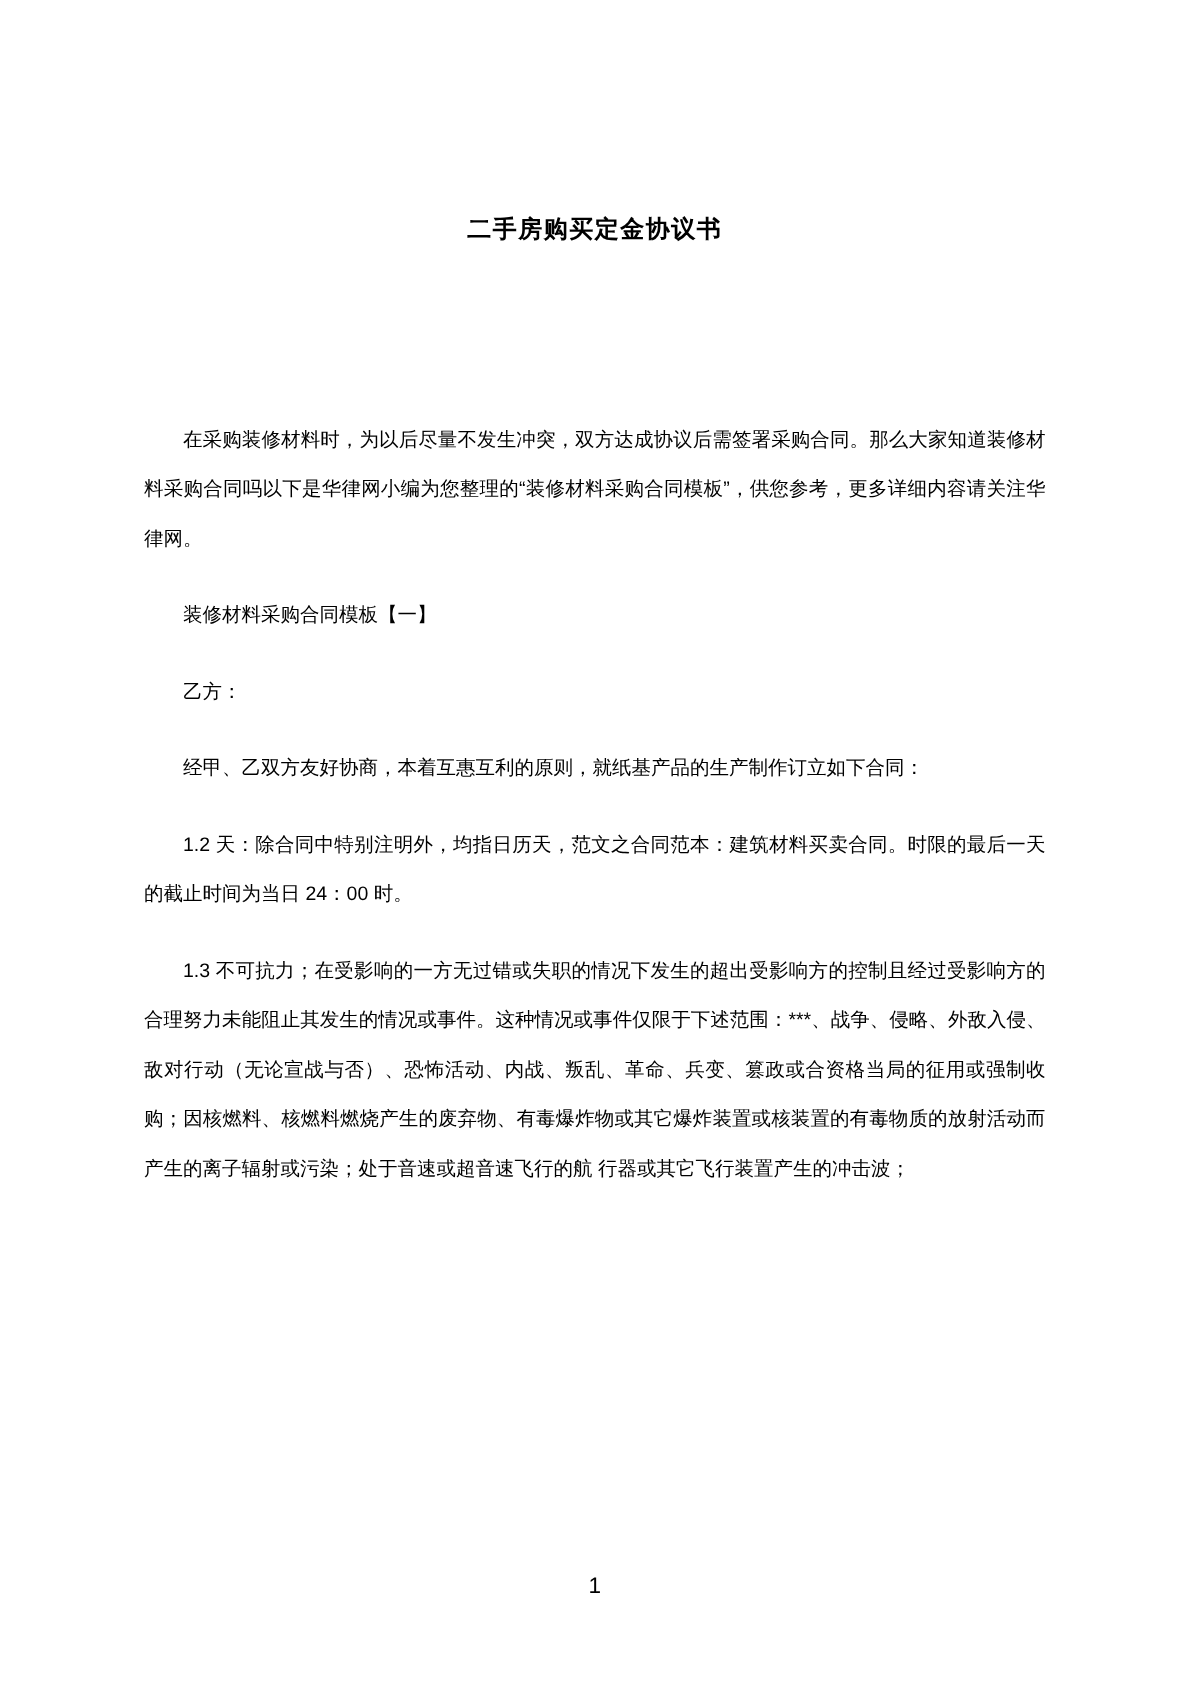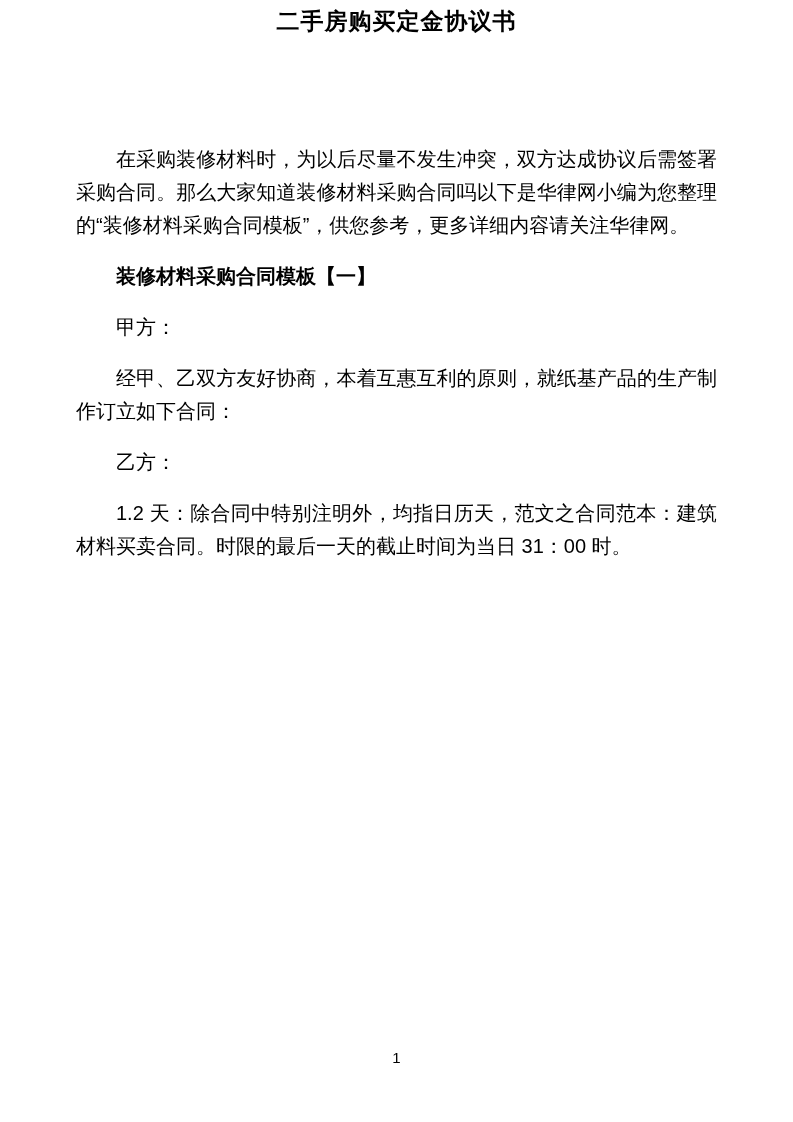--- a/index.html
+++ b/index.html
@@ -11,41 +11,42 @@
     color: #000000;
     overflow: hidden;
   }
   .page {
     position: relative;
     width: 793px;
     height: 1122px;
     background: #ffffff;
   }
   .doc-title {
-    font-size: 23px;
+    padding-top: 133px;
+    font-size: 16px;
     font-weight: bold;
     line-height: 42px;
     text-align: center;
     letter-spacing: 1px;
   }
   .content {
-    padding: 0 76px;
-    font-size: 20px;
+    padding: 0 96px;
+    font-size: 13px;
     line-height: 33px;
     text-align: justify;
   }
   .content p {
     text-indent: 2em;
     margin-bottom: 18px;
   }
   .content p.first-para {
     margin-top: 101px;
   }
   .content p.bold-heading {
-    font-weight: bold;
+    font-weight: normal;
   }
   .page-number {
     position: absolute;
     left: 0;
     right: 0;
     top: 1048px;
     text-align: center;
     font-size: 15px;
     line-height: 20px;
   }
@@ -54,26 +55,26 @@
 <body>
 
 <div class="page">
   <h1 class="doc-title">二手房购买定金协议书</h1>
 
   <div class="content">
     <p class="first-para">在采购装修材料时，为以后尽量不发生冲突，双方达成协议后需签署采购合同。那么大家知道装修材料采购合同吗以下是华律网小编为您整理的“装修材料采购合同模板”，供您参考，更多详细内容请关注华律网。</p>
 
     <p class="bold-heading">装修材料采购合同模板【一】</p>
 
-    <p>甲方：</p>
+
+    <p>乙方：</p>
 
     <p>经甲、乙双方友好协商，本着互惠互利的原则，就纸基产品的生产制作订立如下合同：</p>
 
-    <p>乙方：</p>
 
 
+    <p>1.2 天：除合同中特别注明外，均指日历天，范文之合同范本：建筑材料买卖合同。时限的最后一天的截止时间为当日 24：00 时。</p>
 
-    <p>1.2 天：除合同中特别注明外，均指日历天，范文之合同范本：建筑材料买卖合同。时限的最后一天的截止时间为当日 31：00 时。</p>
-
+    <p>1.3 不可抗力；在受影响的一方无过错或失职的情况下发生的超出受影响方的控制且经过受影响方的合理努力未能阻止其发生的情况或事件。这种情况或事件仅限于下述范围：***、战争、侵略、外敌入侵、敌对行动（无论宣战与否）、恐怖活动、内战、叛乱、革命、兵变、篡政或合资格当局的征用或强制收购；因核燃料、核燃料燃烧产生的废弃物、有毒爆炸物或其它爆炸装置或核装置的有毒物质的放射活动而产生的离子辐射或污染；处于音速或超音速飞行的航 行器或其它飞行装置产生的冲击波；</p>
   </div>
 
   <div class="page-number">1</div>
 </div>
 
 </body></html>

